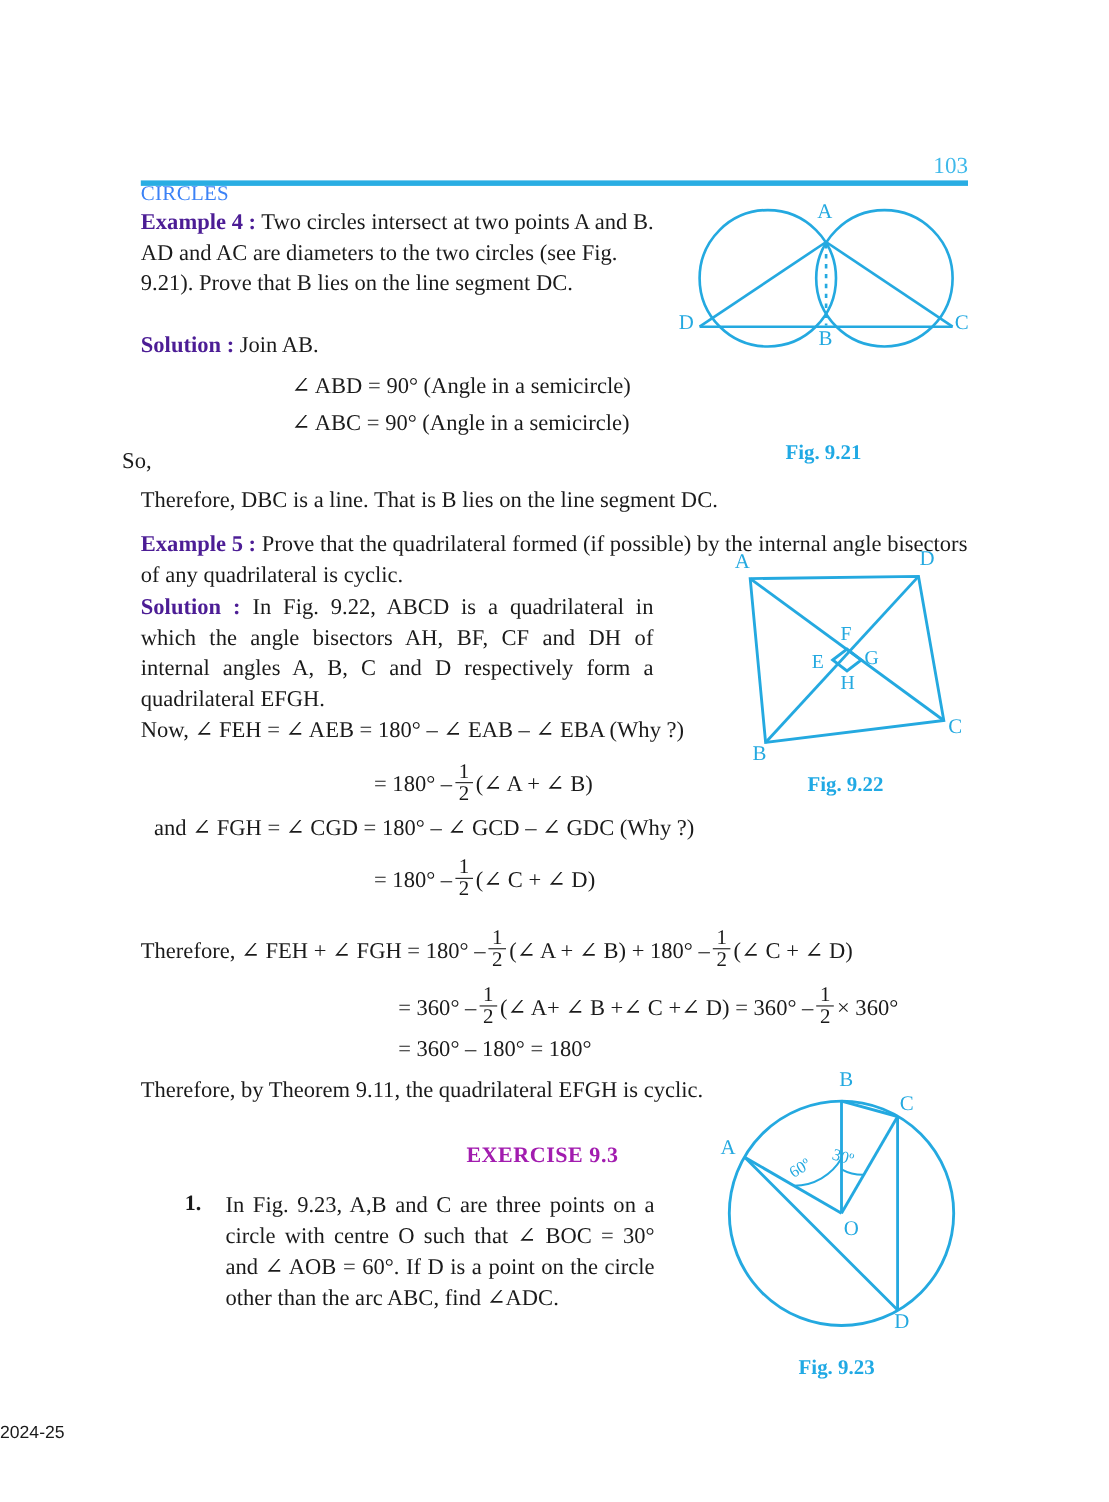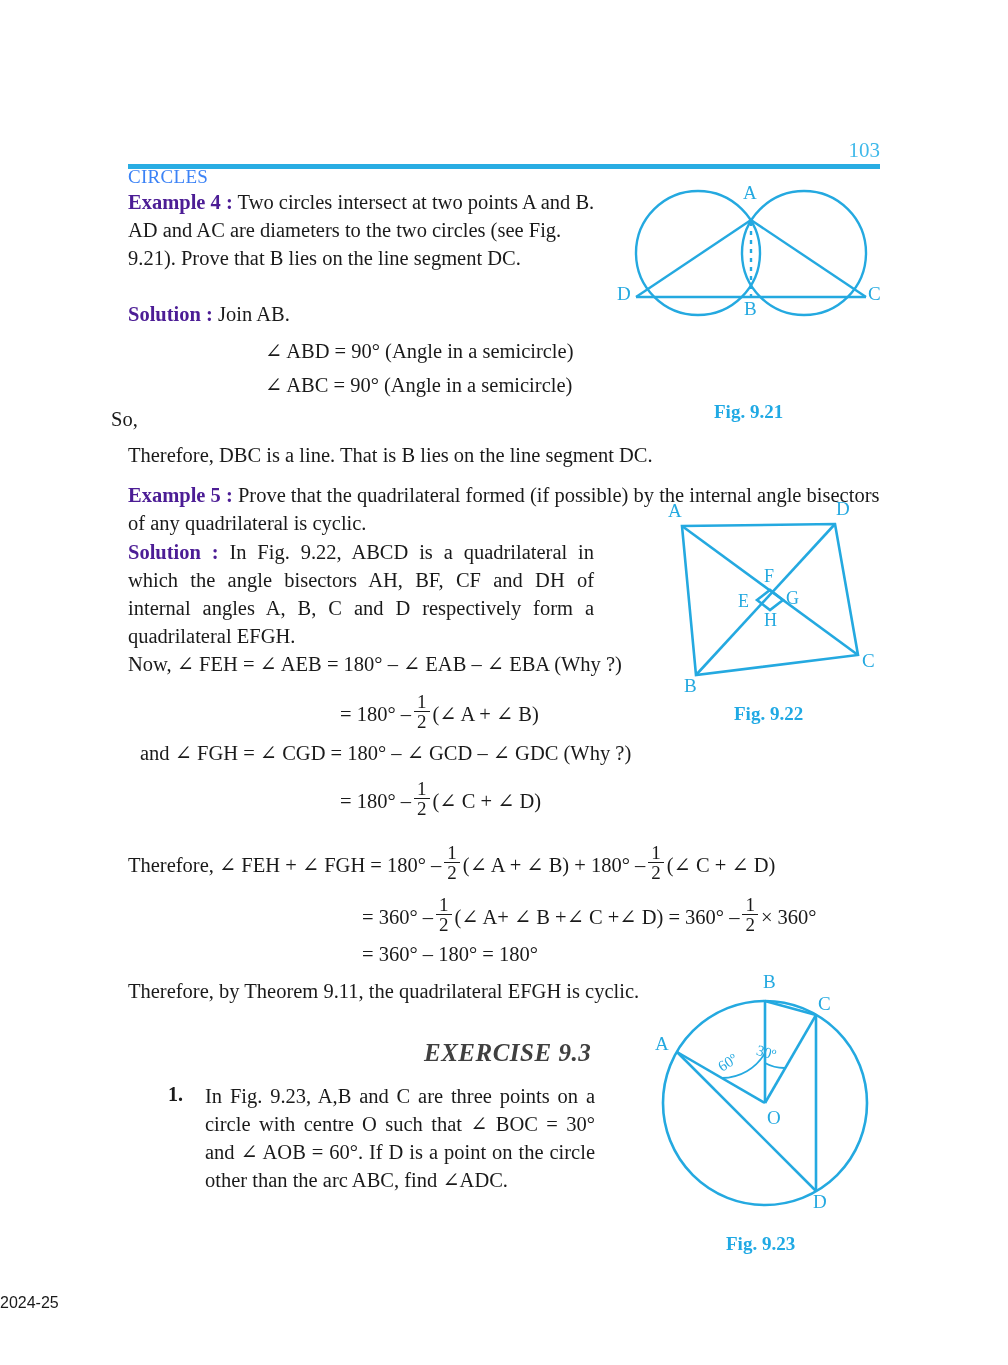--- a/index.html
+++ b/index.html
@@ -96,25 +96,24 @@
     font-weight: bold;
     font-size: 19px;
     color: #20a9e4;
     white-space: nowrap;
   }
 
   
   .exheading {
     position: absolute;
     font-weight: bold;
-    font-size: 25px;
+    font-size: 20px;
     letter-spacing: 0.5px;
-    color: #404040;
-    white-space: nowrap;
-    font-style: italic;
+    color: #a21caf;
+    white-space: nowrap;
   }
 
   
   .qnum {
     position: absolute;
     font-weight: bold;
     font-size: 20px;
   }
 
   

